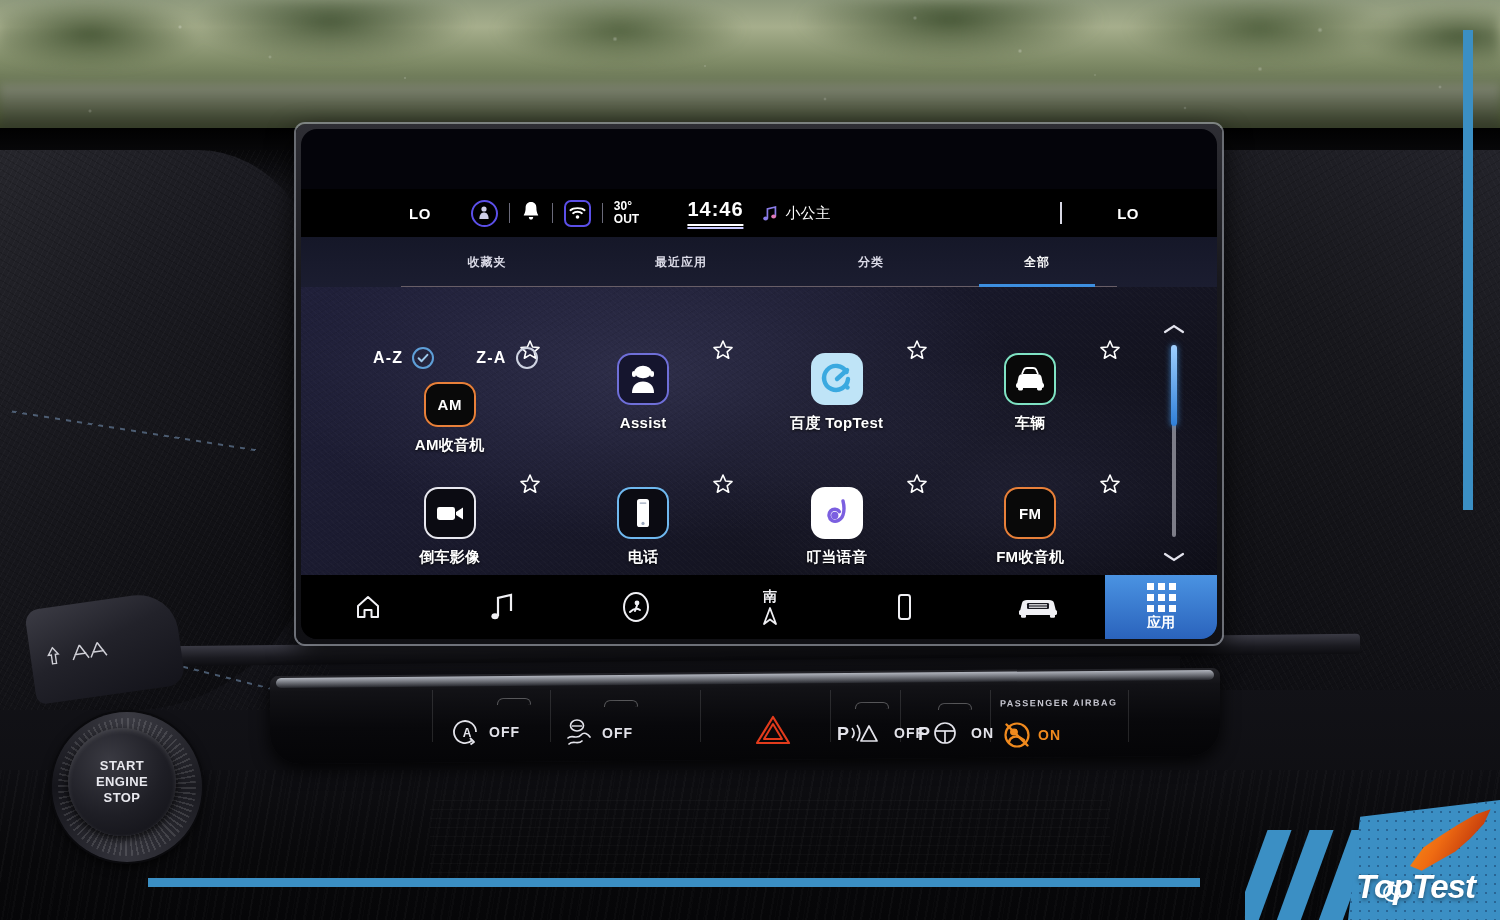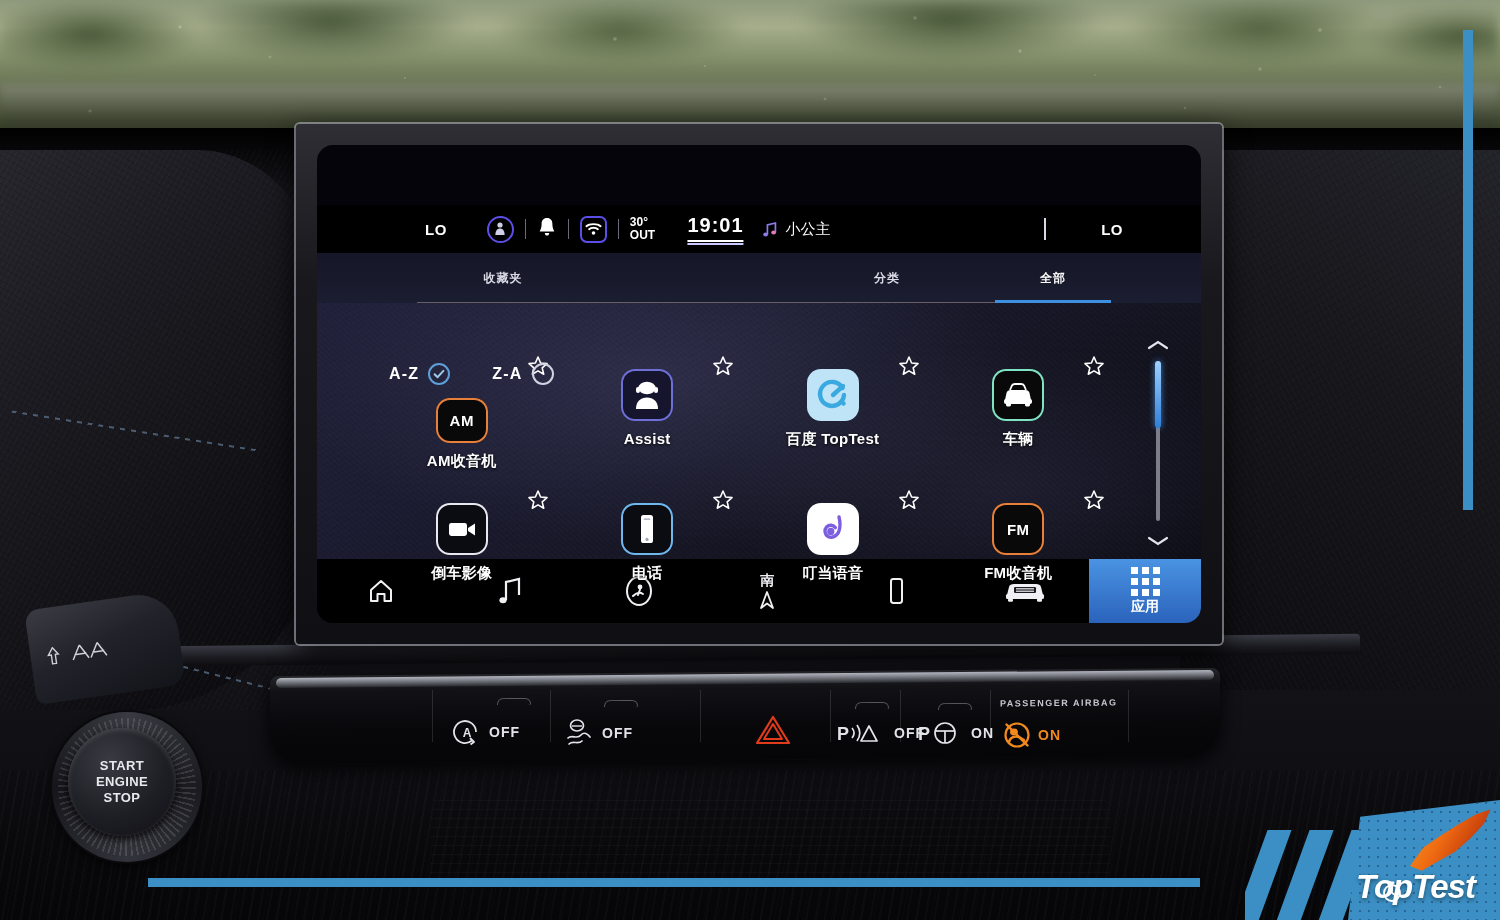--- a/index.html
+++ b/index.html
@@ -153,23 +153,23 @@
     position: absolute; left: 120px; top: 168px;
     color: #e02010; font-size: 12px; font-weight: bold;
     transform: rotate(72deg); letter-spacing: 1px;
     text-shadow: 0 0 5px rgba(224,32,16,.7);
   }
 
   
   #head-unit {
     position: absolute; left: 296px; top: 124px; width: 926px; height: 520px;
     background: linear-gradient(180deg, #2e2e34, #18181d 30%, #101014);
-    border-radius: 4px;
+    border-radius: 9px;
     box-shadow: 0 0 0 2px rgba(190,195,205,.55), 0 10px 28px rgba(0,0,0,.9);
-    padding: 21px;
+    padding: 5px;
   }
   #screen {
     position: relative; width: 100%; height: 100%;
     border-radius: 16px; overflow: hidden;
     background: #04040a;
   }
 
   
   #status-bar {
     position: absolute; left: 0; top: 60px; width: 100%; height: 48px;
@@ -411,37 +411,38 @@
           </svg>
         </span>
         <span class="sb-divider"></span>
         <span class="sb-temp">
           <span>30°</span><br>
           <span>OUT</span>
         </span>
       </div>
 
       <div class="sb-center">
-        <span class="sb-clock">19:01</span>
+        <span class="sb-clock">14:46</span>
         <span class="sb-media">
           <svg width="17" height="17" viewBox="0 0 17 17">
             <path d="M6 13.5 V4 L14 2 V11.5" fill="none" stroke="#8a7ce8" stroke-width="1.7"></path>
             <ellipse cx="4.2" cy="13.4" rx="2.4" ry="2" fill="#8a7ce8"></ellipse>
             <ellipse cx="12.2" cy="11.4" rx="2.4" ry="2" fill="#e07ab8"></ellipse>
           </svg>
           <span>小公主</span>
         </span>
       </div>
 
       <div class="sb-right-div"></div>
       <span class="sb-right-lo">LO</span>
     </div>
 
     <div id="tab-bar">
       <div class="tab" style="left:106px; width:160px;">收藏夹</div>
+      <div class="tab" style="left:300px; width:160px;">最近应用</div>
       <div class="tab" style="left:500px; width:140px;">分类</div>
       <div class="tab active" style="left:676px; width:120px;">全部</div>
     </div>
 
     <div id="app-area">
 
       <div id="sort-row">
         <div class="sort-opt">
           <span>A-Z</span>
           <span class="radio on">

